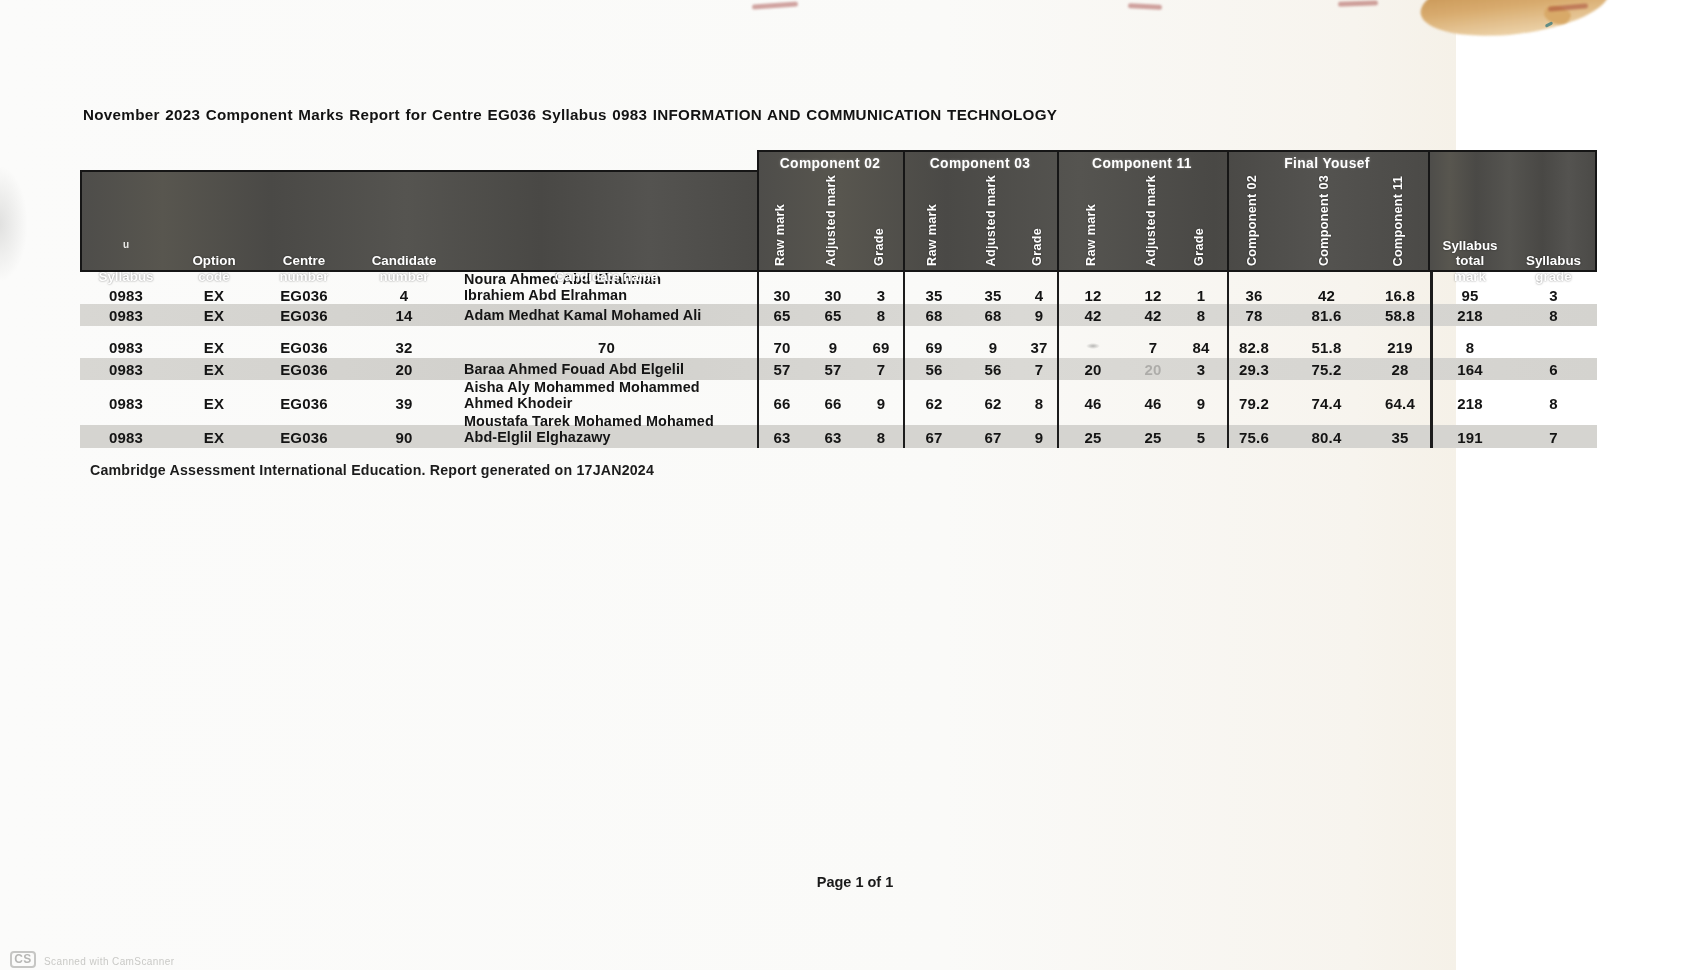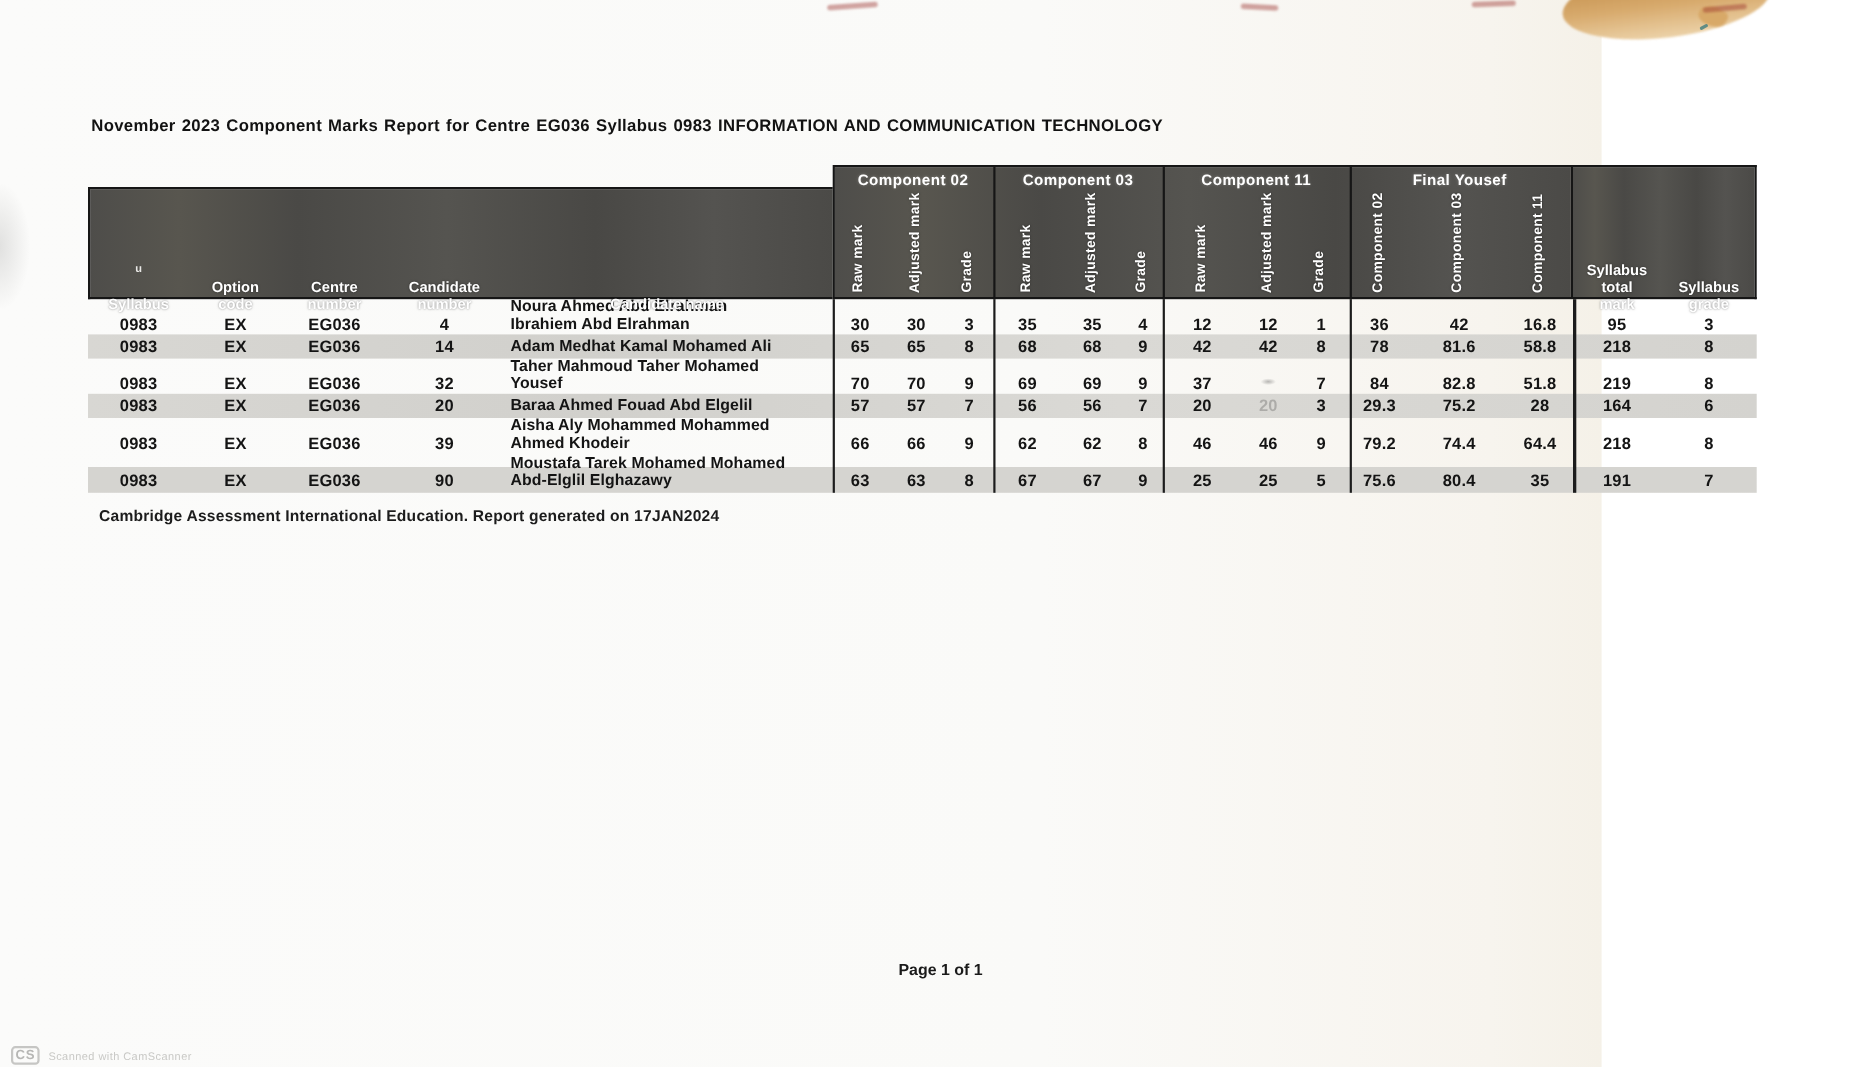--- a/index.html
+++ b/index.html
@@ -214,22 +214,20 @@
         <span class="cell">81.6</span>
         <span class="cell">58.8</span>
         <span class="cell">218</span>
         <span class="cell">8</span>
       </div>
       <div class="row r3">
         <span class="cell">0983</span>
         <span class="cell">EX</span>
         <span class="cell">EG036</span>
         <span class="cell">32</span>
-        <span class="cell name">Taher Mahmoud Taher Mohamed
-Yousef</span>
         <span class="cell">70</span>
         <span class="cell">70</span>
         <span class="cell">9</span>
         <span class="cell">69</span>
         <span class="cell">69</span>
         <span class="cell">9</span>
         <span class="cell">37</span>
         <span class="cell smudge-cell"><i class="smudge"></i></span>
         <span class="cell">7</span>
         <span class="cell">84</span>

